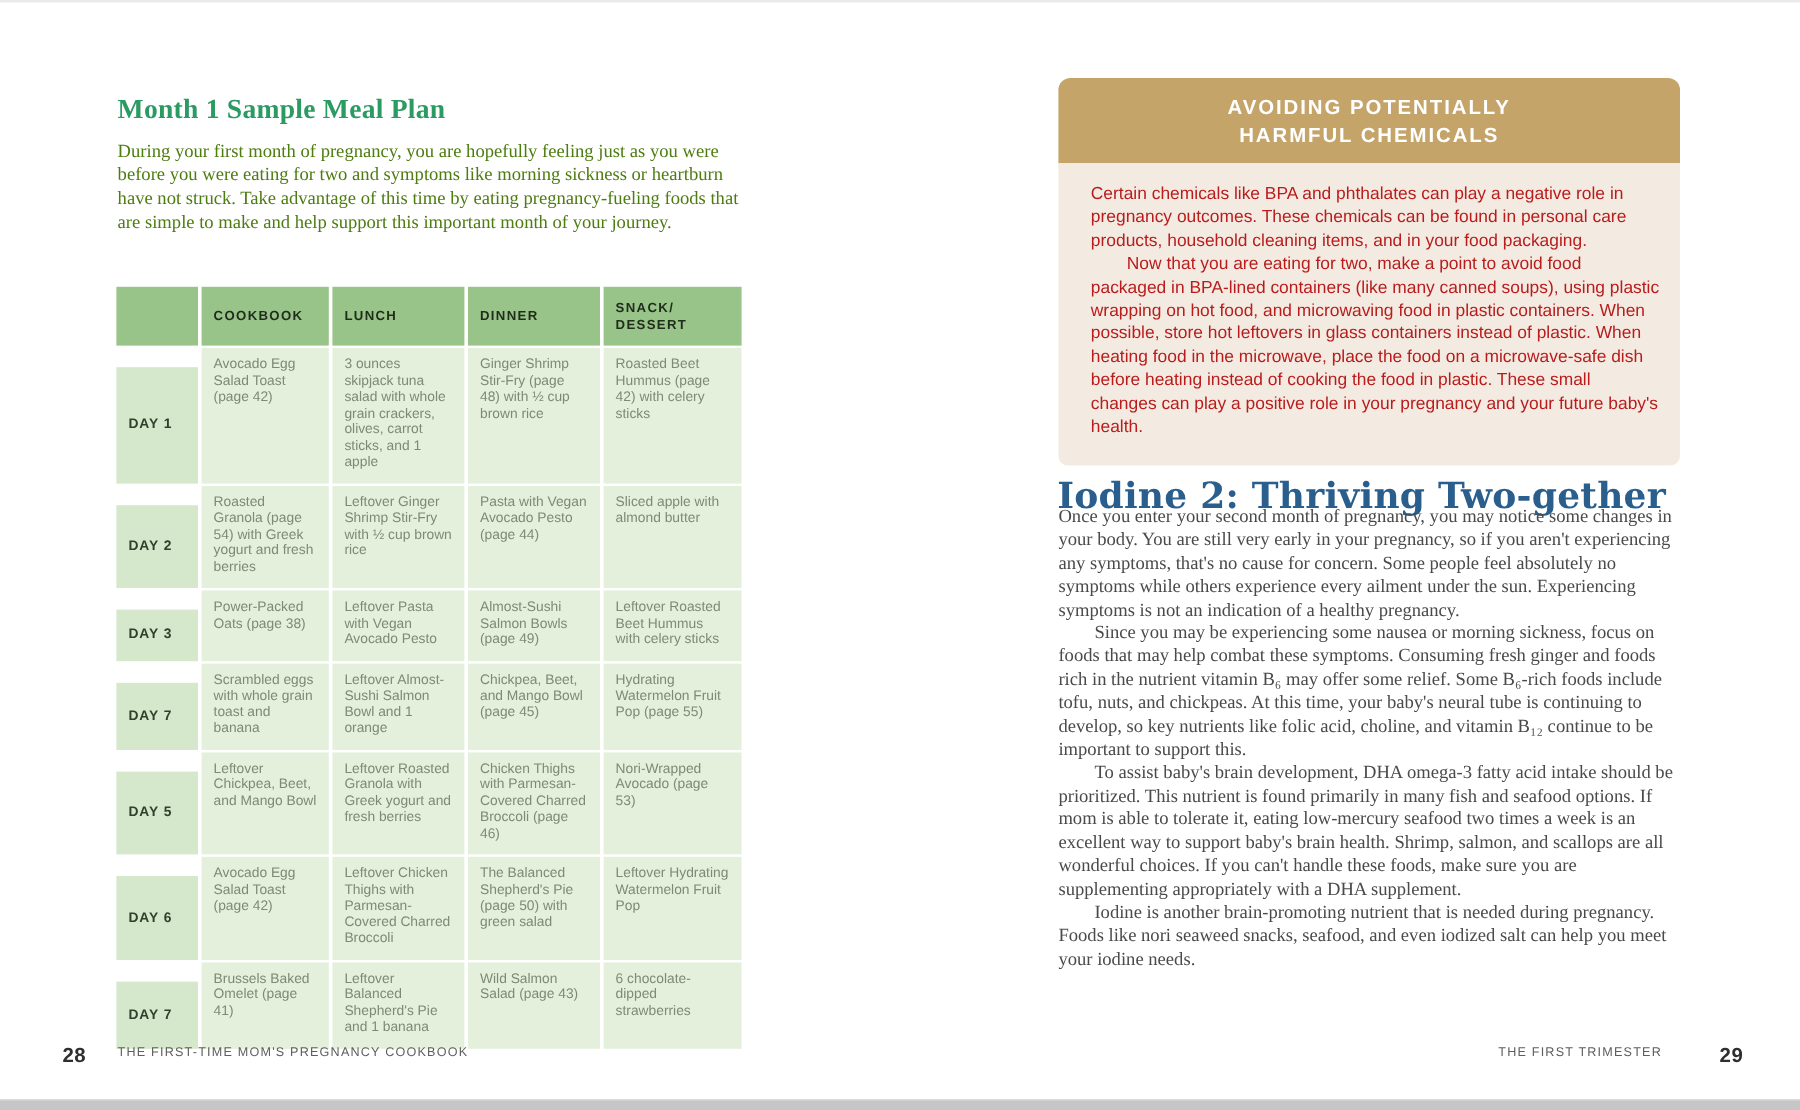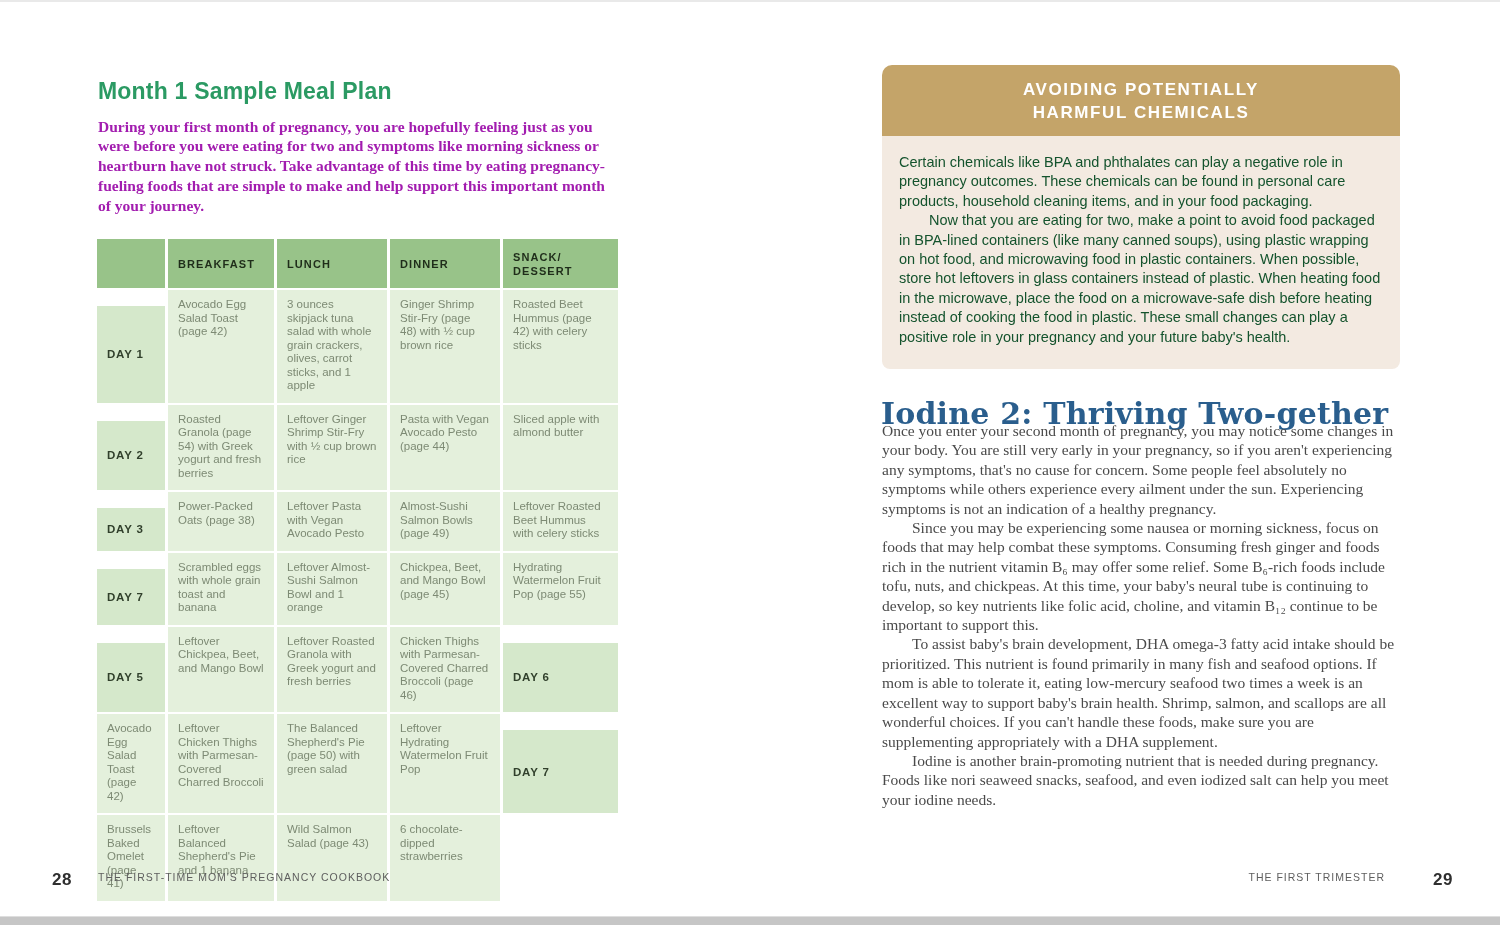--- a/index.html
+++ b/index.html
@@ -6,27 +6,27 @@
   body{
     width:1500px;height:925px;position:relative;background:#ffffff;
     font-family:"Liberation Sans",sans-serif;overflow:hidden;
   }
   .edge-top{position:absolute;top:0;left:0;width:1500px;height:2px;background:#e9e9e9;}
   .edge-bottom{position:absolute;bottom:0;left:0;width:1500px;height:8px;background:#c6c6c6;border-top:1px solid #dedede;}
 
   
   .left-title{
     position:absolute;left:98px;top:63px;width:540px;
-    font-family:Liberation Sans, sans-serif;
+    font-family:Liberation Serif, serif;
     font-size:23px;font-weight:600;color:#2B9A63;letter-spacing:.2px;
   }
   .left-intro{
     position:absolute;left:98px;top:101px;width:522px;
     font-family:"Liberation Serif","DejaVu Serif",serif;
-    font-size:15.5px;line-height:19.8px;color:#a21caf;font-weight:bold;
+    font-size:15.5px;line-height:19.8px;color:#4d7c0f;
   }
 
   .meal-table{
     position:absolute;left:97px;top:239px;width:521px;
     display:grid;
     grid-template-columns:68px 106px 110px 110px 115px;
     column-gap:3px;row-gap:2px;background:#ffffff;
   }
   .meal-table .hcell{
     background:#98C389;color:#1F2D1A;
@@ -49,22 +49,22 @@
 
   
   .callout{position:absolute;left:882px;top:65px;width:518px;border-radius:25px;}
   .callout-header{
     background:#C4A469;border-radius:10px 10px 0 0;
     padding:13px 20px 12px 20px;text-align:center;
     color:#ffffff;font-size:17px;font-weight:800;letter-spacing:1.6px;line-height:23px;
   }
   .callout-body{
     background:#F3EAE1;border-radius:0 0 8px 8px;
-    padding:17px 17px 22px 17px;
-    color:#14532d;font-size:14.5px;line-height:19.4px;
+    padding:17px 17px 22px 27px;
+    color:#b91c1c;font-size:14.5px;line-height:19.4px;
   }
   .callout-body p{margin:0;}
   .month2-title{
     position:absolute;left:881px;top:376px;width:560px;
     font-family:"DejaVu Serif","Liberation Serif",serif;
     font-size:30px;font-weight:600;color:#2A5E8D;letter-spacing:.2px;
   }
   .month2-body{
     position:absolute;left:882px;top:421px;width:522px;
     font-family:"Liberation Serif","DejaVu Serif",serif;
@@ -89,21 +89,21 @@
 <body>
 
 <div class="edge-top"></div>
 
 <h1 class="left-title">Month 1 Sample Meal Plan</h1>
 <p class="left-intro">During your first month of pregnancy, you are hopefully feeling just as you were before you were eating for two and symptoms like morning sickness or heartburn have not struck. Take advantage of this time by eating pregnancy-fueling foods that are simple to make and help support this important month of your journey.</p>
 
 <div class="meal-table">
 
   <div class="hcell corner"></div>
-  <div class="hcell">BREAKFAST</div>
+  <div class="hcell">COOKBOOK</div>
   <div class="hcell">LUNCH</div>
   <div class="hcell">DINNER</div>
   <div class="hcell">SNACK/
 DESSERT</div>
 
   <div class="daycell">DAY 1</div>
   <div class="cell">Avocado Egg Salad Toast (page 42)</div>
   <div class="cell">3 ounces skipjack tuna salad with whole grain crackers, olives, carrot sticks, and 1 apple</div>
   <div class="cell">Ginger Shrimp Stir-Fry (page 48) with ½ cup brown rice</div>
   <div class="cell">Roasted Beet Hummus (page 42) with celery sticks</div>
@@ -123,20 +123,21 @@
   <div class="daycell">DAY 7</div>
   <div class="cell">Scrambled eggs with whole grain toast and banana</div>
   <div class="cell">Leftover Almost-Sushi Salmon Bowl and 1 orange</div>
   <div class="cell">Chickpea, Beet, and Mango Bowl (page 45)</div>
   <div class="cell">Hydrating Watermelon Fruit Pop (page 55)</div>
 
   <div class="daycell">DAY 5</div>
   <div class="cell">Leftover Chickpea, Beet, and Mango Bowl</div>
   <div class="cell">Leftover Roasted Granola with Greek yogurt and fresh berries</div>
   <div class="cell">Chicken Thighs with Parmesan-Covered Charred Broccoli (page 46)</div>
+  <div class="cell">Nori-Wrapped Avocado (page 53)</div>
 
   <div class="daycell">DAY 6</div>
   <div class="cell">Avocado Egg Salad Toast (page 42)</div>
   <div class="cell">Leftover Chicken Thighs with Parmesan-Covered Charred Broccoli</div>
   <div class="cell">The Balanced Shepherd's Pie (page 50) with green salad</div>
   <div class="cell">Leftover Hydrating Watermelon Fruit Pop</div>
 
   <div class="daycell">DAY 7</div>
   <div class="cell">Brussels Baked Omelet (page 41)</div>
   <div class="cell">Leftover Balanced Shepherd's Pie and 1 banana</div>

